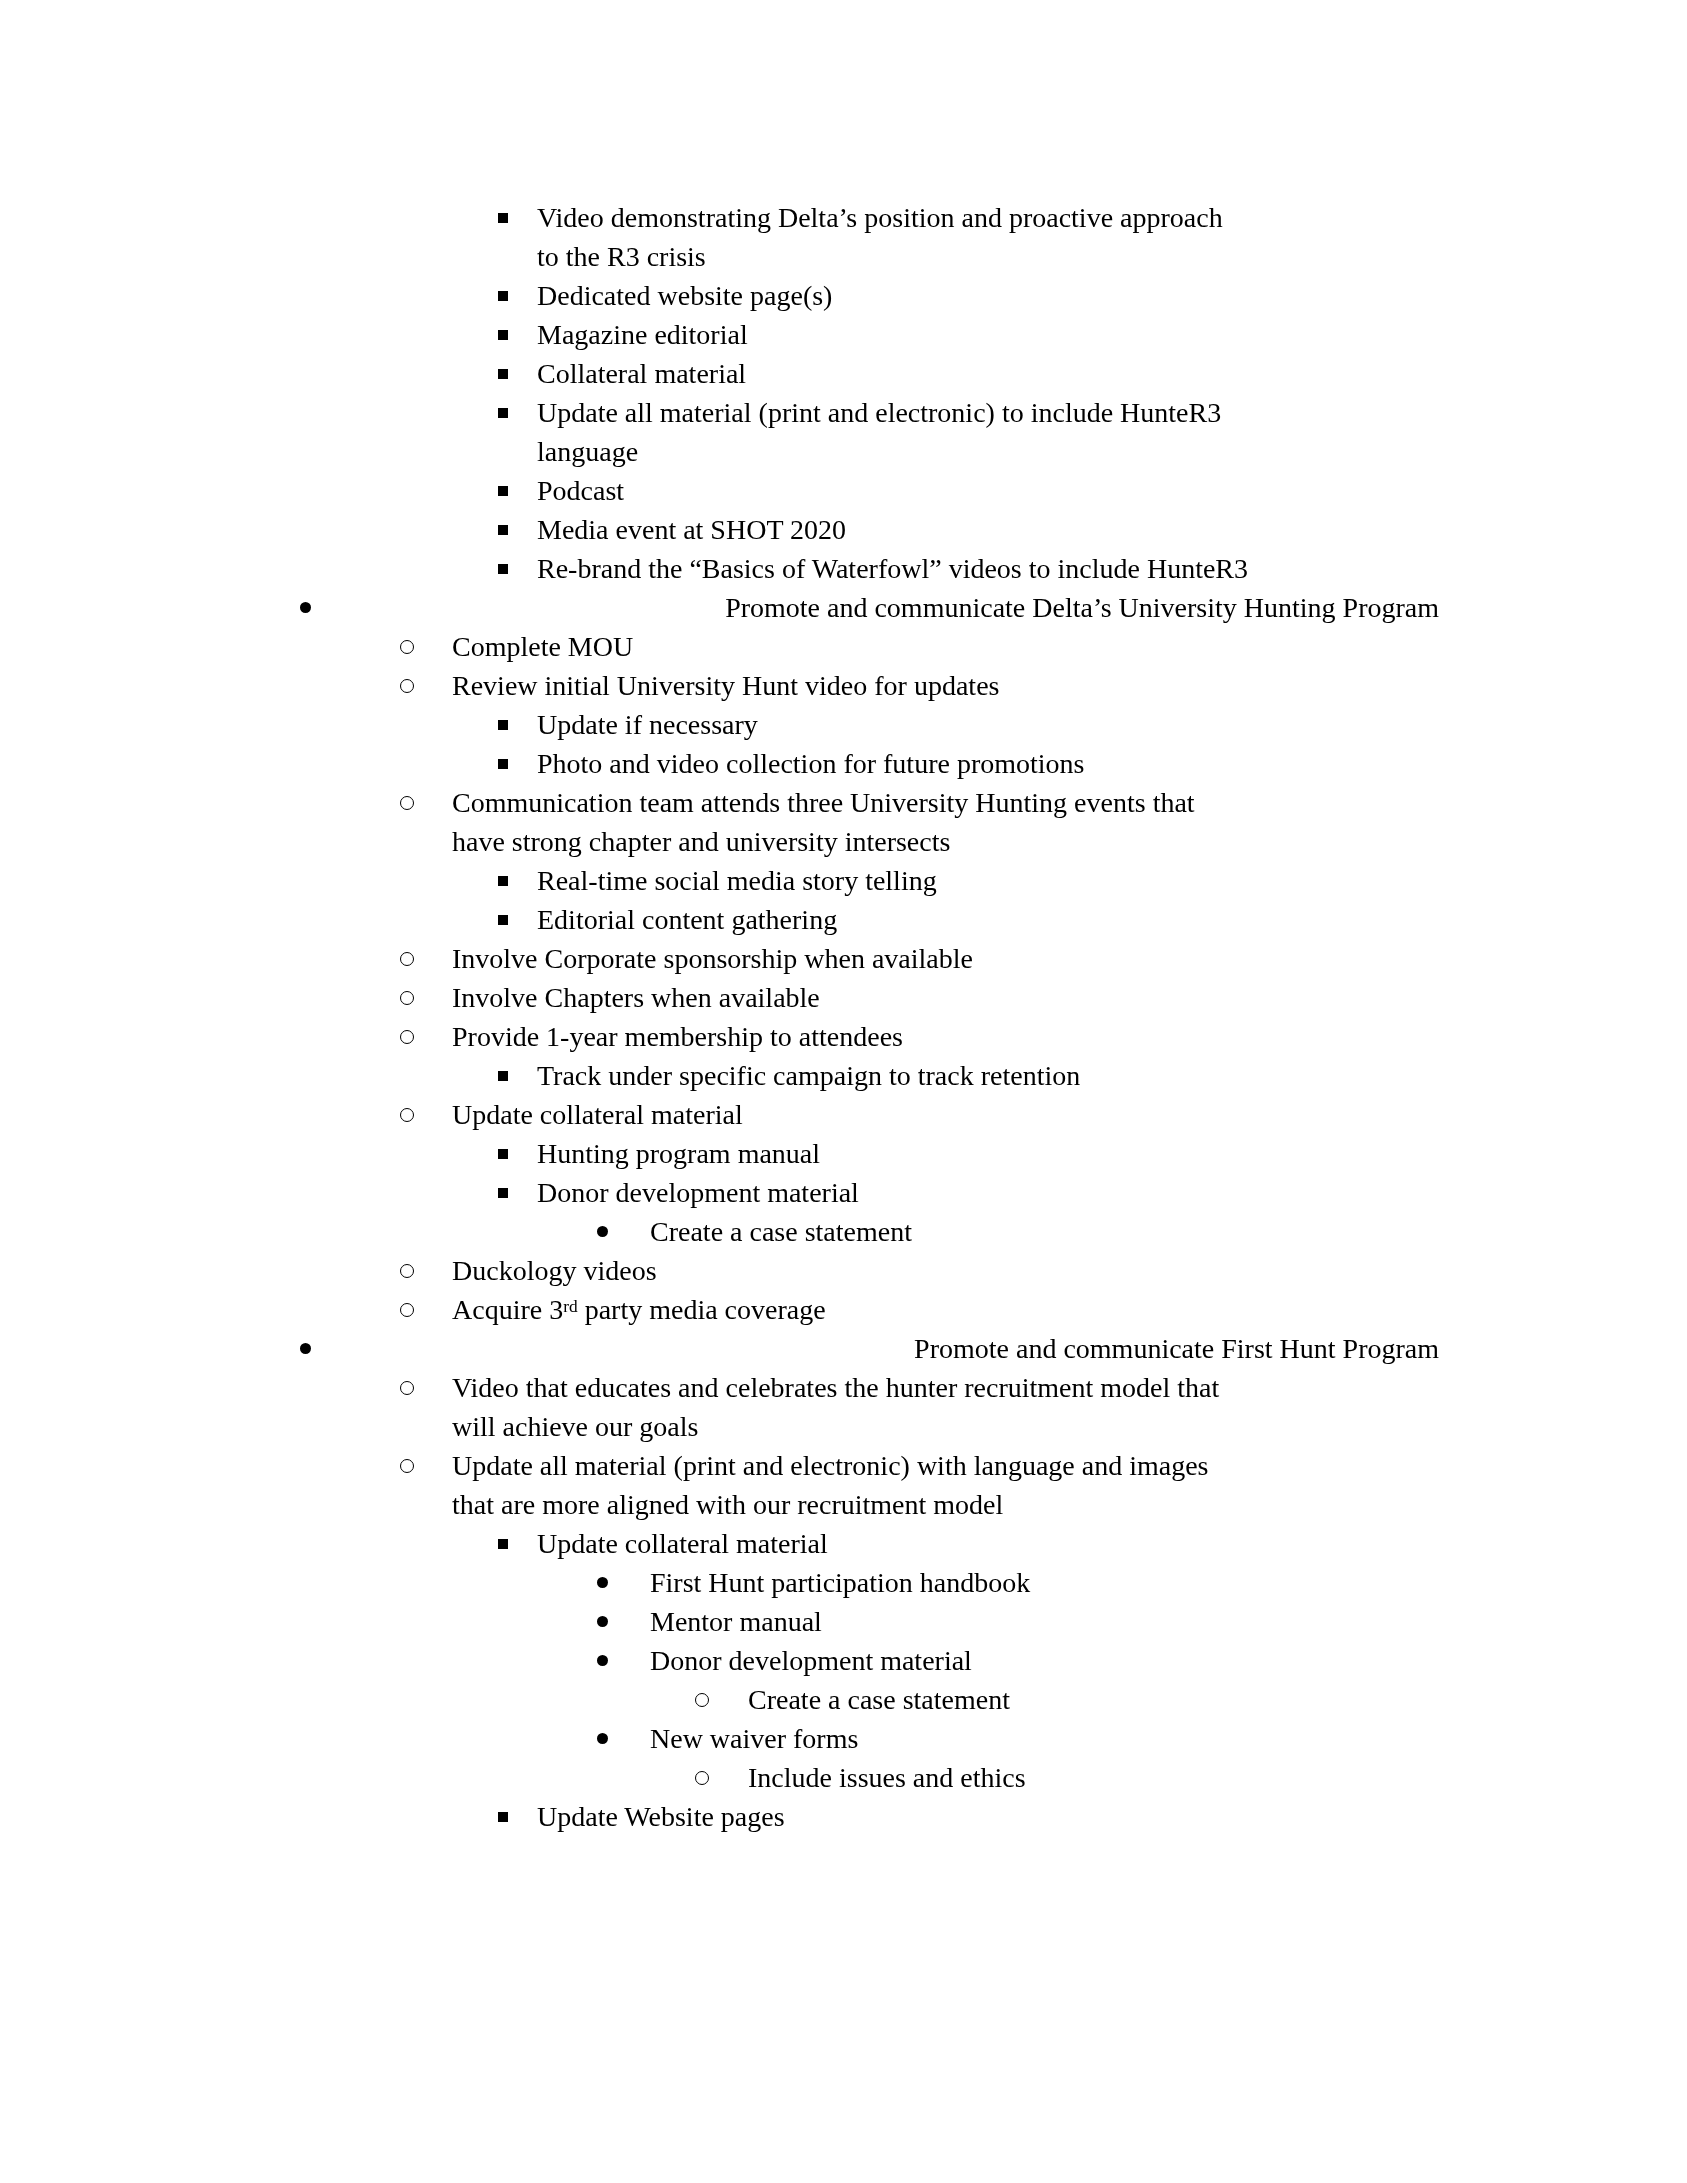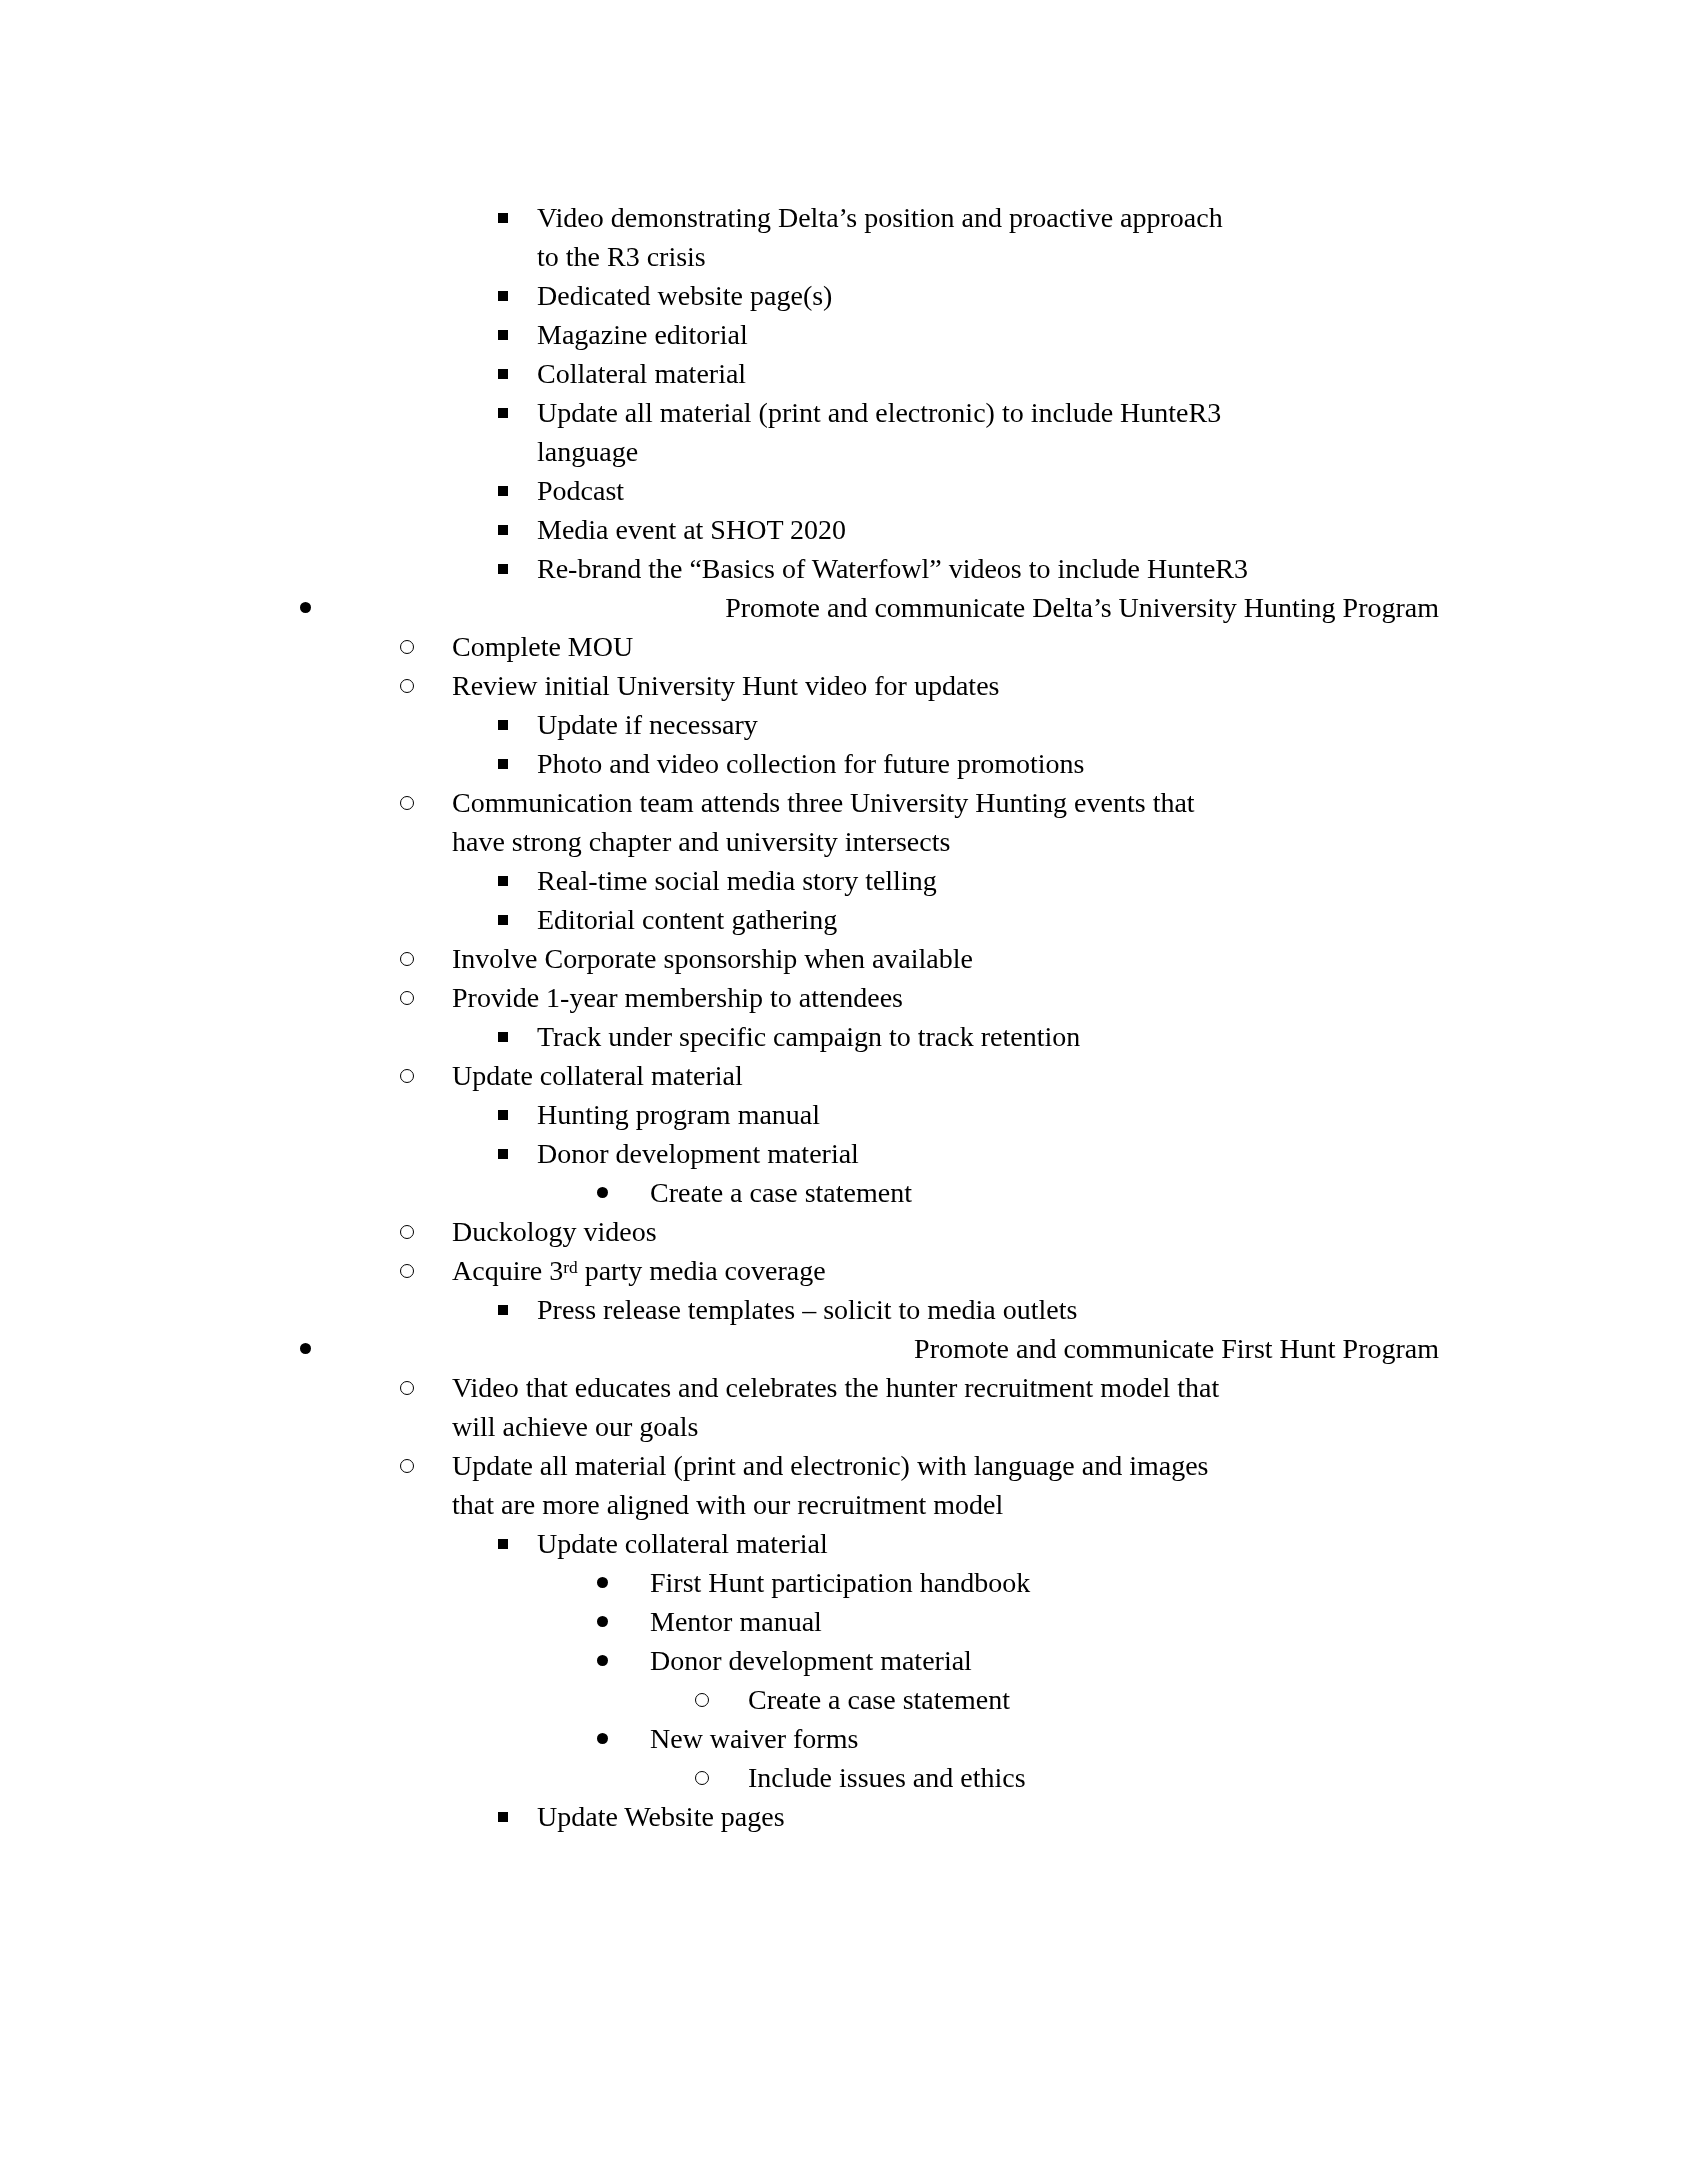--- a/index.html
+++ b/index.html
@@ -55,29 +55,29 @@
   <div class="item lv1"><span class="bullet b-dot"></span><span>Promote and communicate Delta’s University Hunting Program</span></div>
   <div class="item lv2"><span class="bullet b-circ"></span><span>Complete MOU</span></div>
   <div class="item lv2"><span class="bullet b-circ"></span><span>Review initial University Hunt video for updates</span></div>
   <div class="item lv3"><span class="bullet b-sq"></span><span>Update if necessary</span></div>
   <div class="item lv3"><span class="bullet b-sq"></span><span>Photo and video collection for future promotions</span></div>
   <div class="item lv2"><span class="bullet b-circ"></span><span>Communication team attends three University Hunting events that
 have strong chapter and university intersects</span></div>
   <div class="item lv3"><span class="bullet b-sq"></span><span>Real-time social media story telling</span></div>
   <div class="item lv3"><span class="bullet b-sq"></span><span>Editorial content gathering</span></div>
   <div class="item lv2"><span class="bullet b-circ"></span><span>Involve Corporate sponsorship when available</span></div>
+  <div class="item lv2"><span class="bullet b-circ"></span><span>Involve Chapters when available</span></div>
   <div class="item lv2"><span class="bullet b-circ"></span><span>Provide 1-year membership to attendees</span></div>
   <div class="item lv3"><span class="bullet b-sq"></span><span>Track under specific campaign to track retention</span></div>
   <div class="item lv2"><span class="bullet b-circ"></span><span>Update collateral material</span></div>
   <div class="item lv3"><span class="bullet b-sq"></span><span>Hunting program manual</span></div>
   <div class="item lv3"><span class="bullet b-sq"></span><span>Donor development material</span></div>
   <div class="item lv4"><span class="bullet b-dot"></span><span>Create a case statement</span></div>
   <div class="item lv2"><span class="bullet b-circ"></span><span>Duckology videos</span></div>
   <div class="item lv2"><span class="bullet b-circ"></span><span>Acquire 3</span><sup>rd</sup><span> party media coverage</span></div>
-  <div class="item lv3"><span class="bullet b-sq"></span><span>Press release templates – solicit to media outlets</span></div>
   <div class="item lv1"><span class="bullet b-dot"></span><span>Promote and communicate First Hunt Program</span></div>
   <div class="item lv2"><span class="bullet b-circ"></span><span>Video that educates and celebrates the hunter recruitment model that
 will achieve our goals</span></div>
   <div class="item lv2"><span class="bullet b-circ"></span><span>Update all material (print and electronic) with language and images
 that are more aligned with our recruitment model</span></div>
   <div class="item lv3"><span class="bullet b-sq"></span><span>Update collateral material</span></div>
   <div class="item lv4"><span class="bullet b-dot"></span><span>First Hunt participation handbook</span></div>
   <div class="item lv4"><span class="bullet b-dot"></span><span>Mentor manual</span></div>
   <div class="item lv4"><span class="bullet b-dot"></span><span>Donor development material</span></div>
   <div class="item lv5"><span class="bullet b-circ"></span><span>Create a case statement</span></div>

